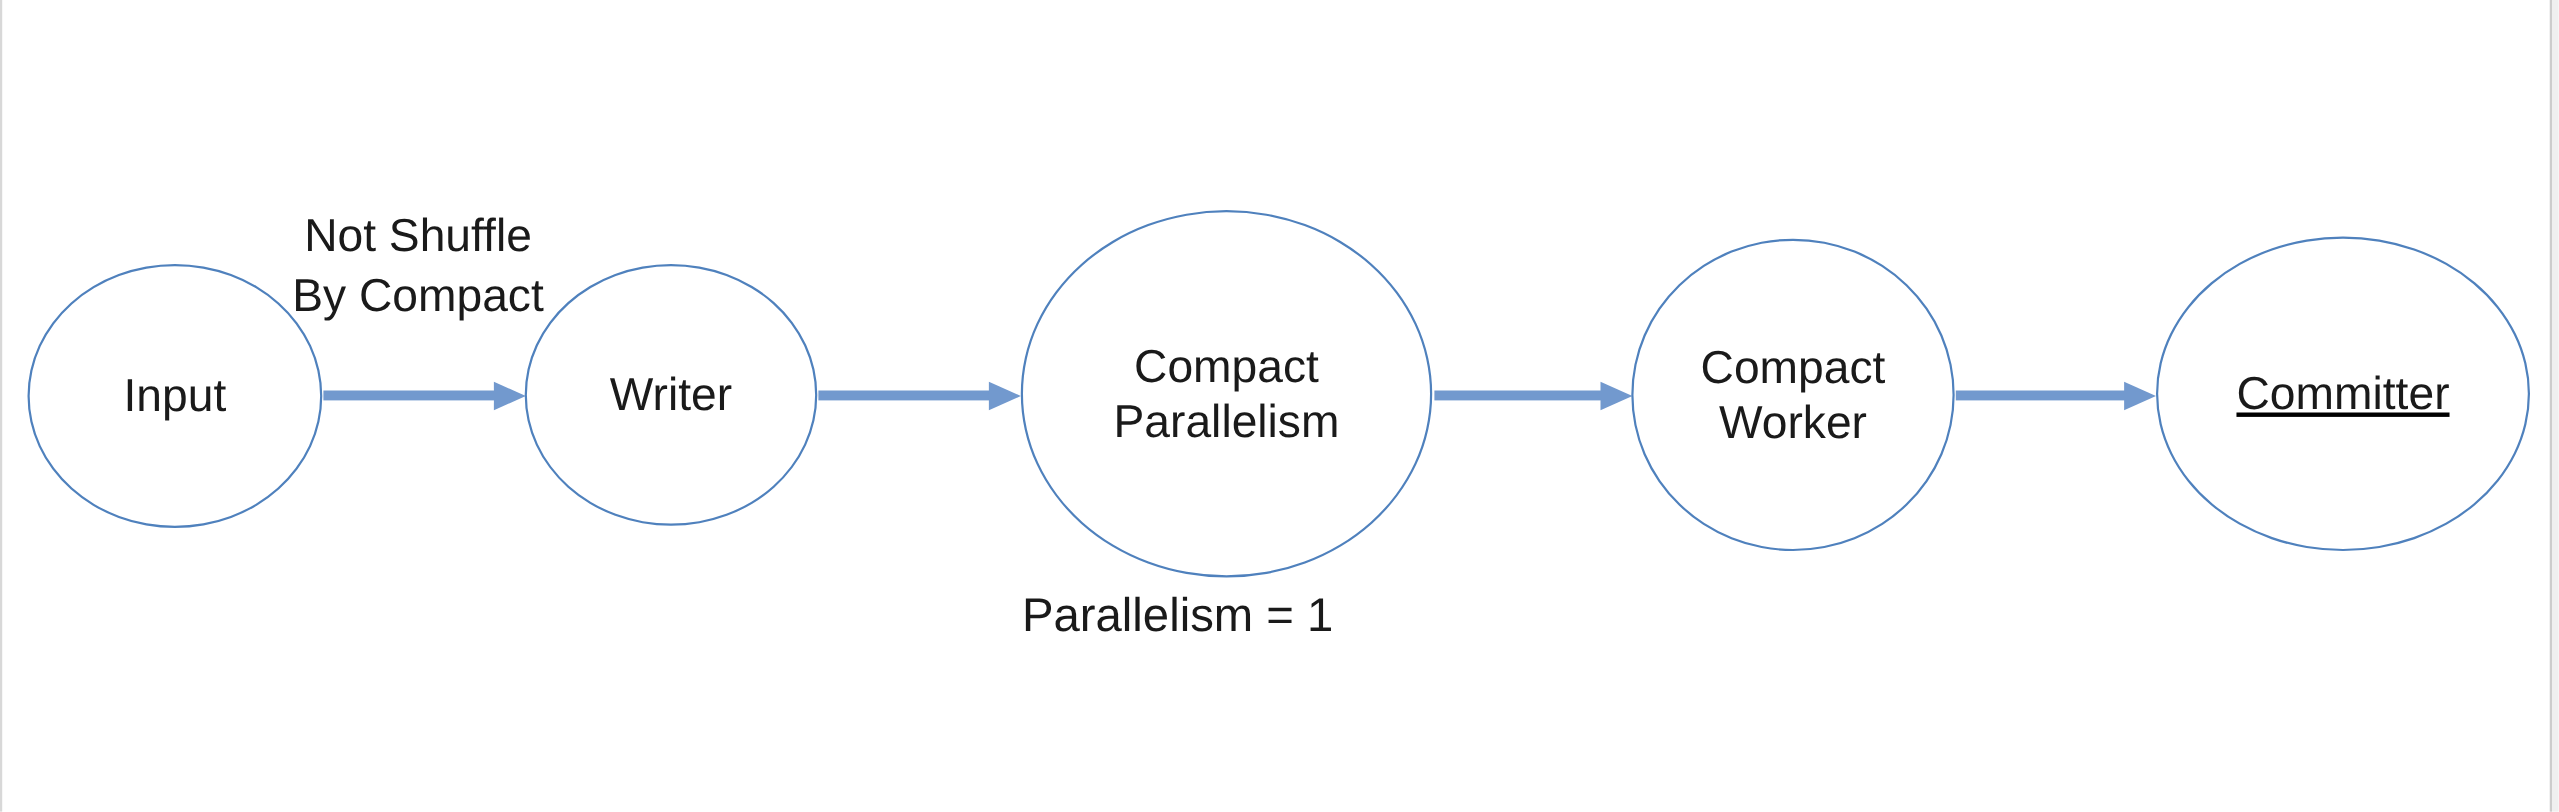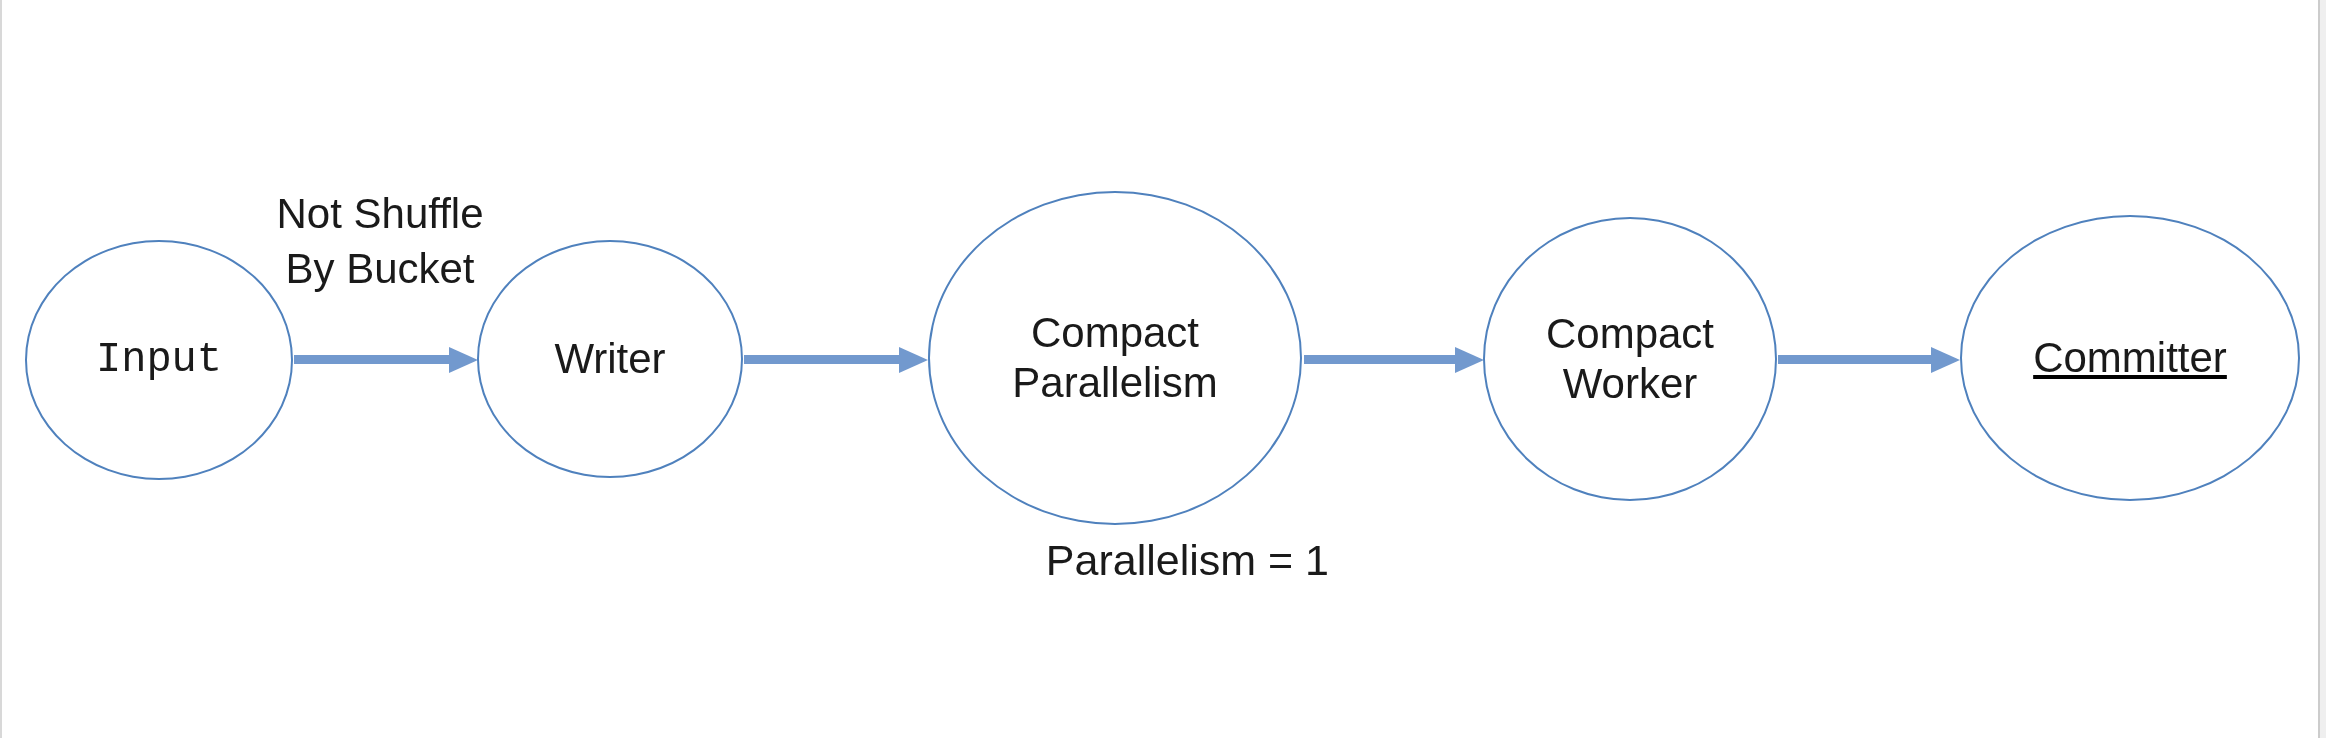--- a/index.html
+++ b/index.html
@@ -55,21 +55,21 @@
     font-size: 42px;
     line-height: 55px;
     color: var(--text, #1a1a1a);
     text-align: center;
     white-space: nowrap;
   }
   .annotation {
     position: absolute;
     font-size: 43px;
     color: var(--text, #1a1a1a);
-    text-align: right;
+    text-align: left;
     white-space: nowrap;
   }
   .edge-line-left {
     position: absolute;
     left: 0; top: 0;
     width: 2px; height: 738px;
     background: #d8d8d8;
   }
   .edge-line-right {
     position: absolute;
@@ -82,41 +82,41 @@
 </head>
 <body>
 
 <div class="canvas">
 
   <div class="edge-line-left"></div>
   <div class="edge-line-right"></div>
 
   <div class="edge-label" style="left:180px; top:186px; width:400px;">
     <div>Not Shuffle</div>
-    <div>By Bucket</div>
+    <div>By Compact</div>
   </div>
 
   <div>
     <div class="arrow-shaft" style="left:294px; width:156px;"></div>
     <div class="arrow-head" style="left:449px;"></div>
   </div>
   <div>
     <div class="arrow-shaft" style="left:744px; width:156px;"></div>
     <div class="arrow-head" style="left:899px;"></div>
   </div>
   <div>
     <div class="arrow-shaft" style="left:1304px; width:152px;"></div>
     <div class="arrow-head" style="left:1455px;"></div>
   </div>
   <div>
     <div class="arrow-shaft" style="left:1778px; width:154px;"></div>
     <div class="arrow-head" style="left:1931px;"></div>
   </div>
 
-  <div class="node" style="left:25px; top:240px; width:268px; height:240px;font-family:Liberation Mono, monospace;">
+  <div class="node" style="left:25px; top:240px; width:268px; height:240px;">
     <div class="node-label">Input</div>
   </div>
 
   <div class="node" style="left:477px; top:240px; width:266px; height:238px;align-items:center;">
     <div class="node-label">Writer</div>
   </div>
 
   <div class="node" style="left:928px; top:191px; width:374px; height:334px;">
     <div class="node-label">Compact</div>
     <div class="node-label">Parallelism</div>

